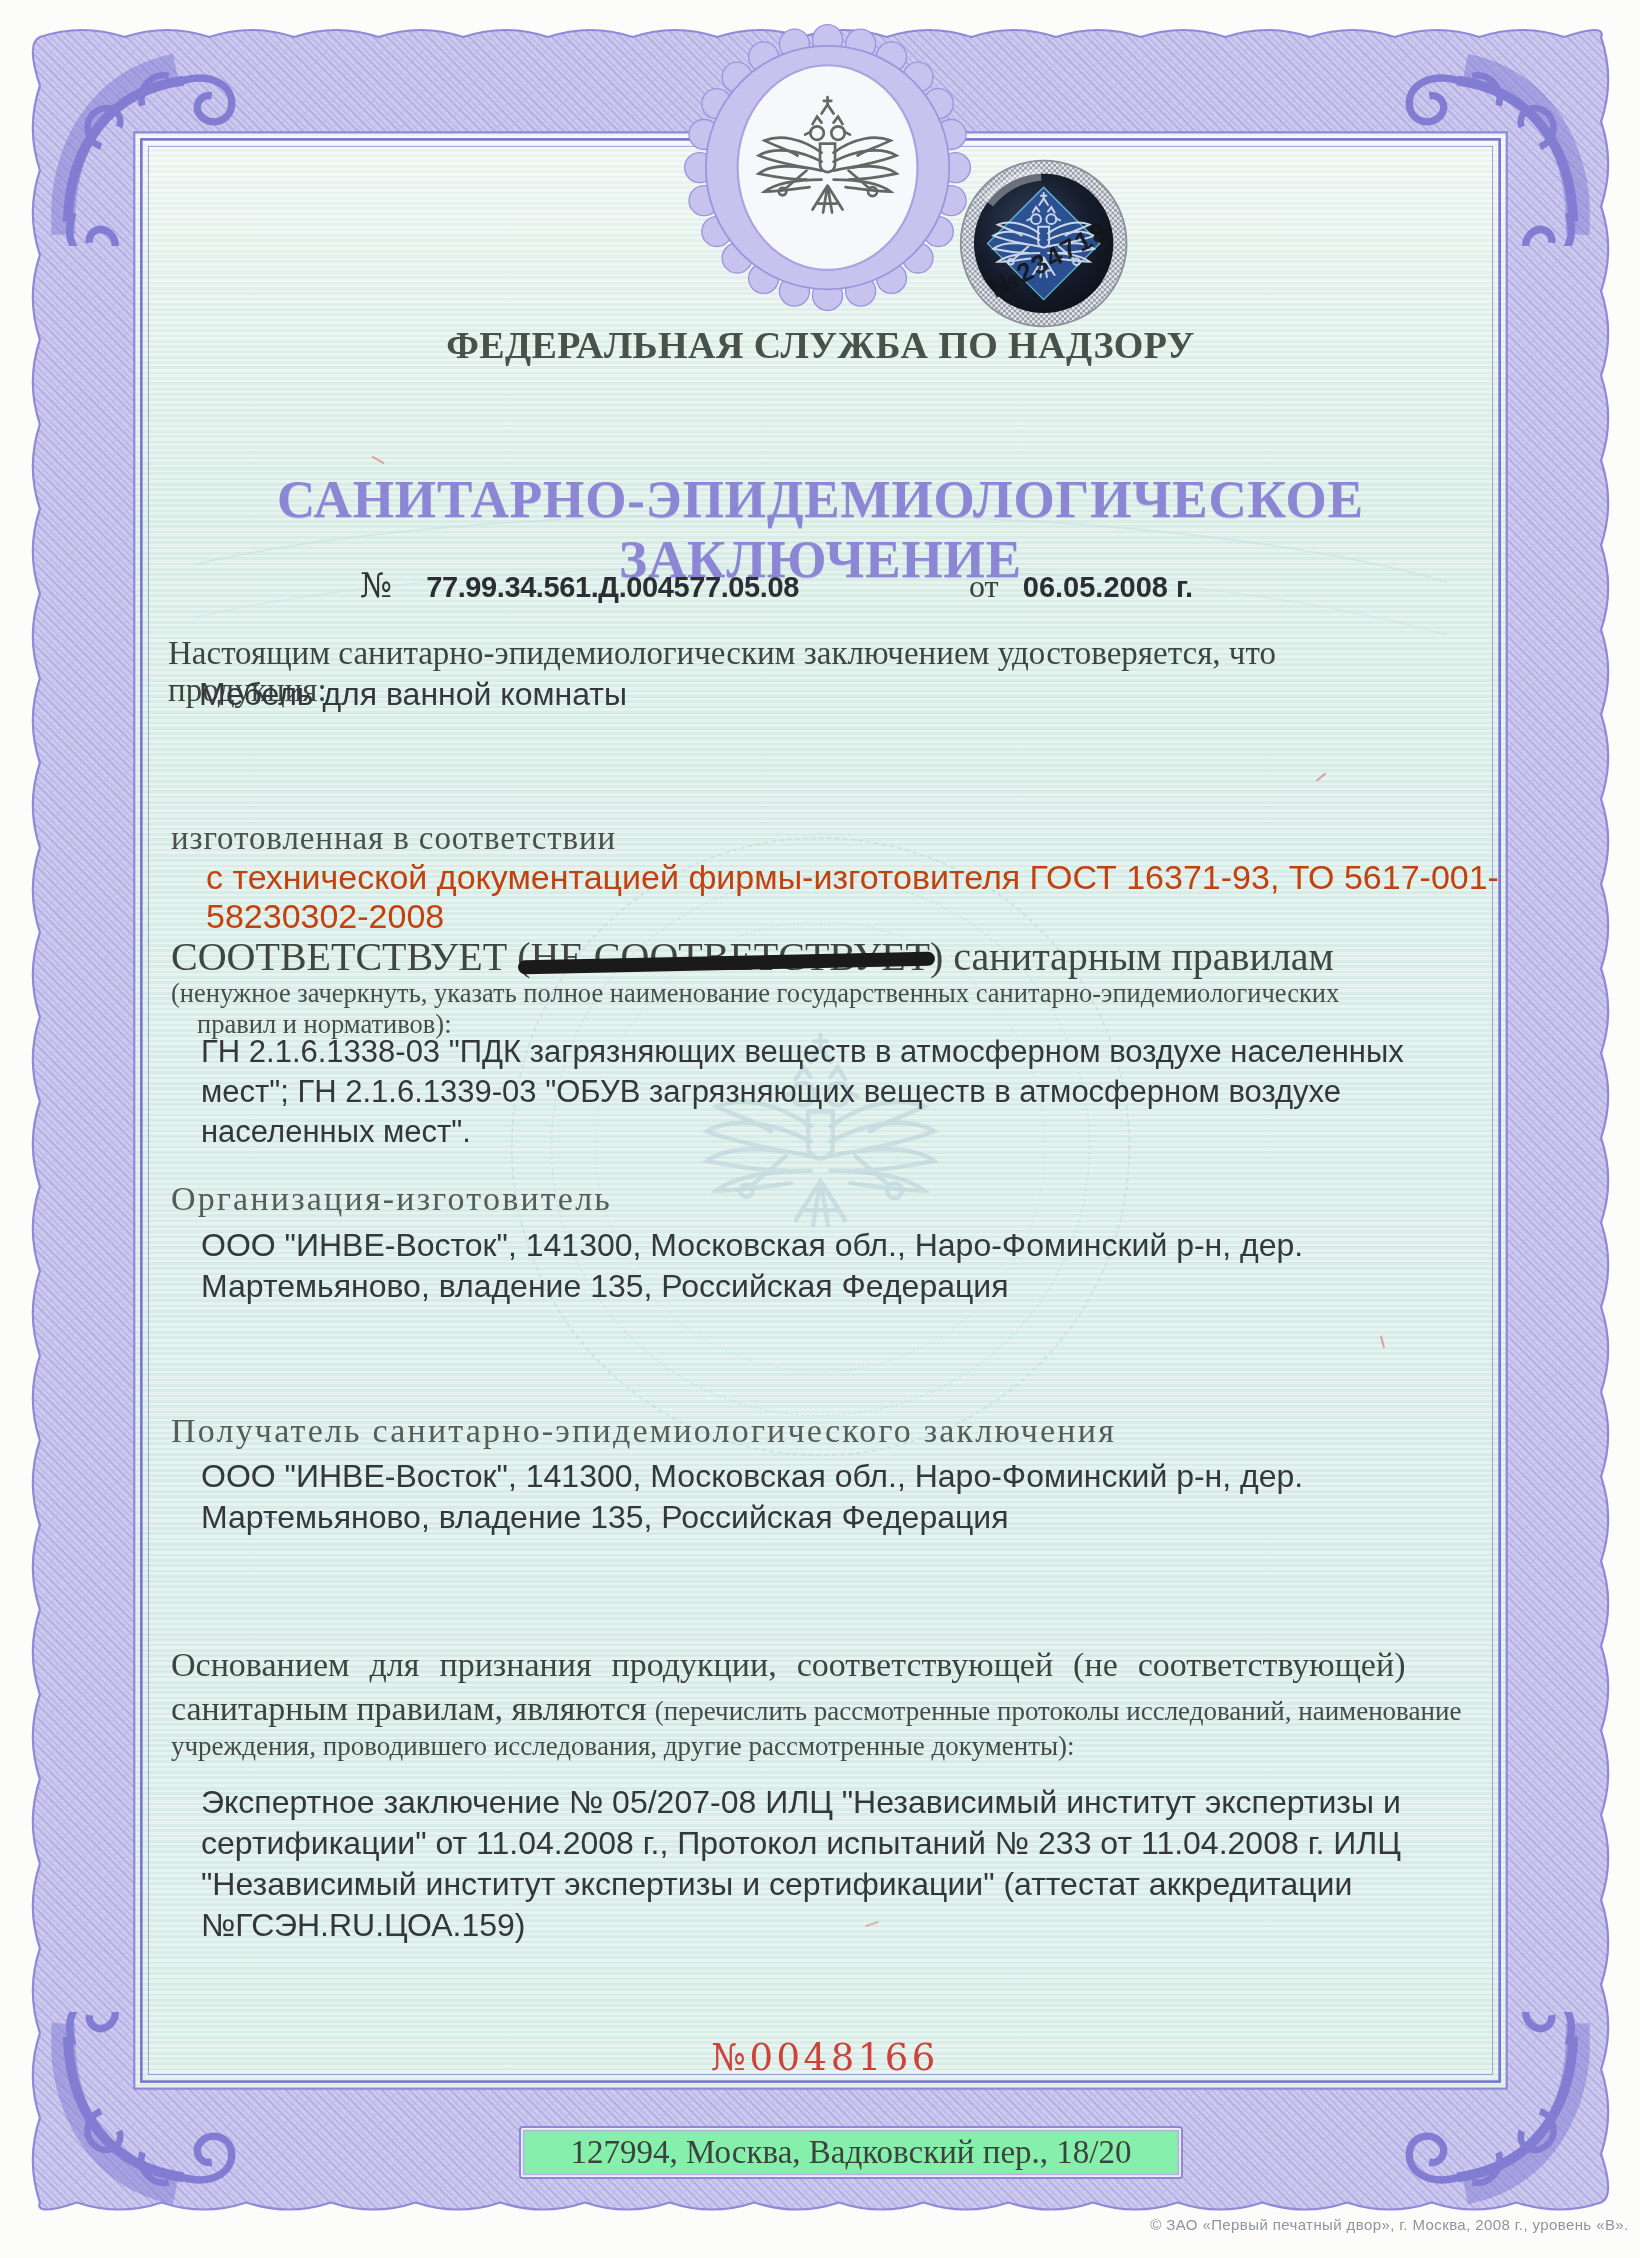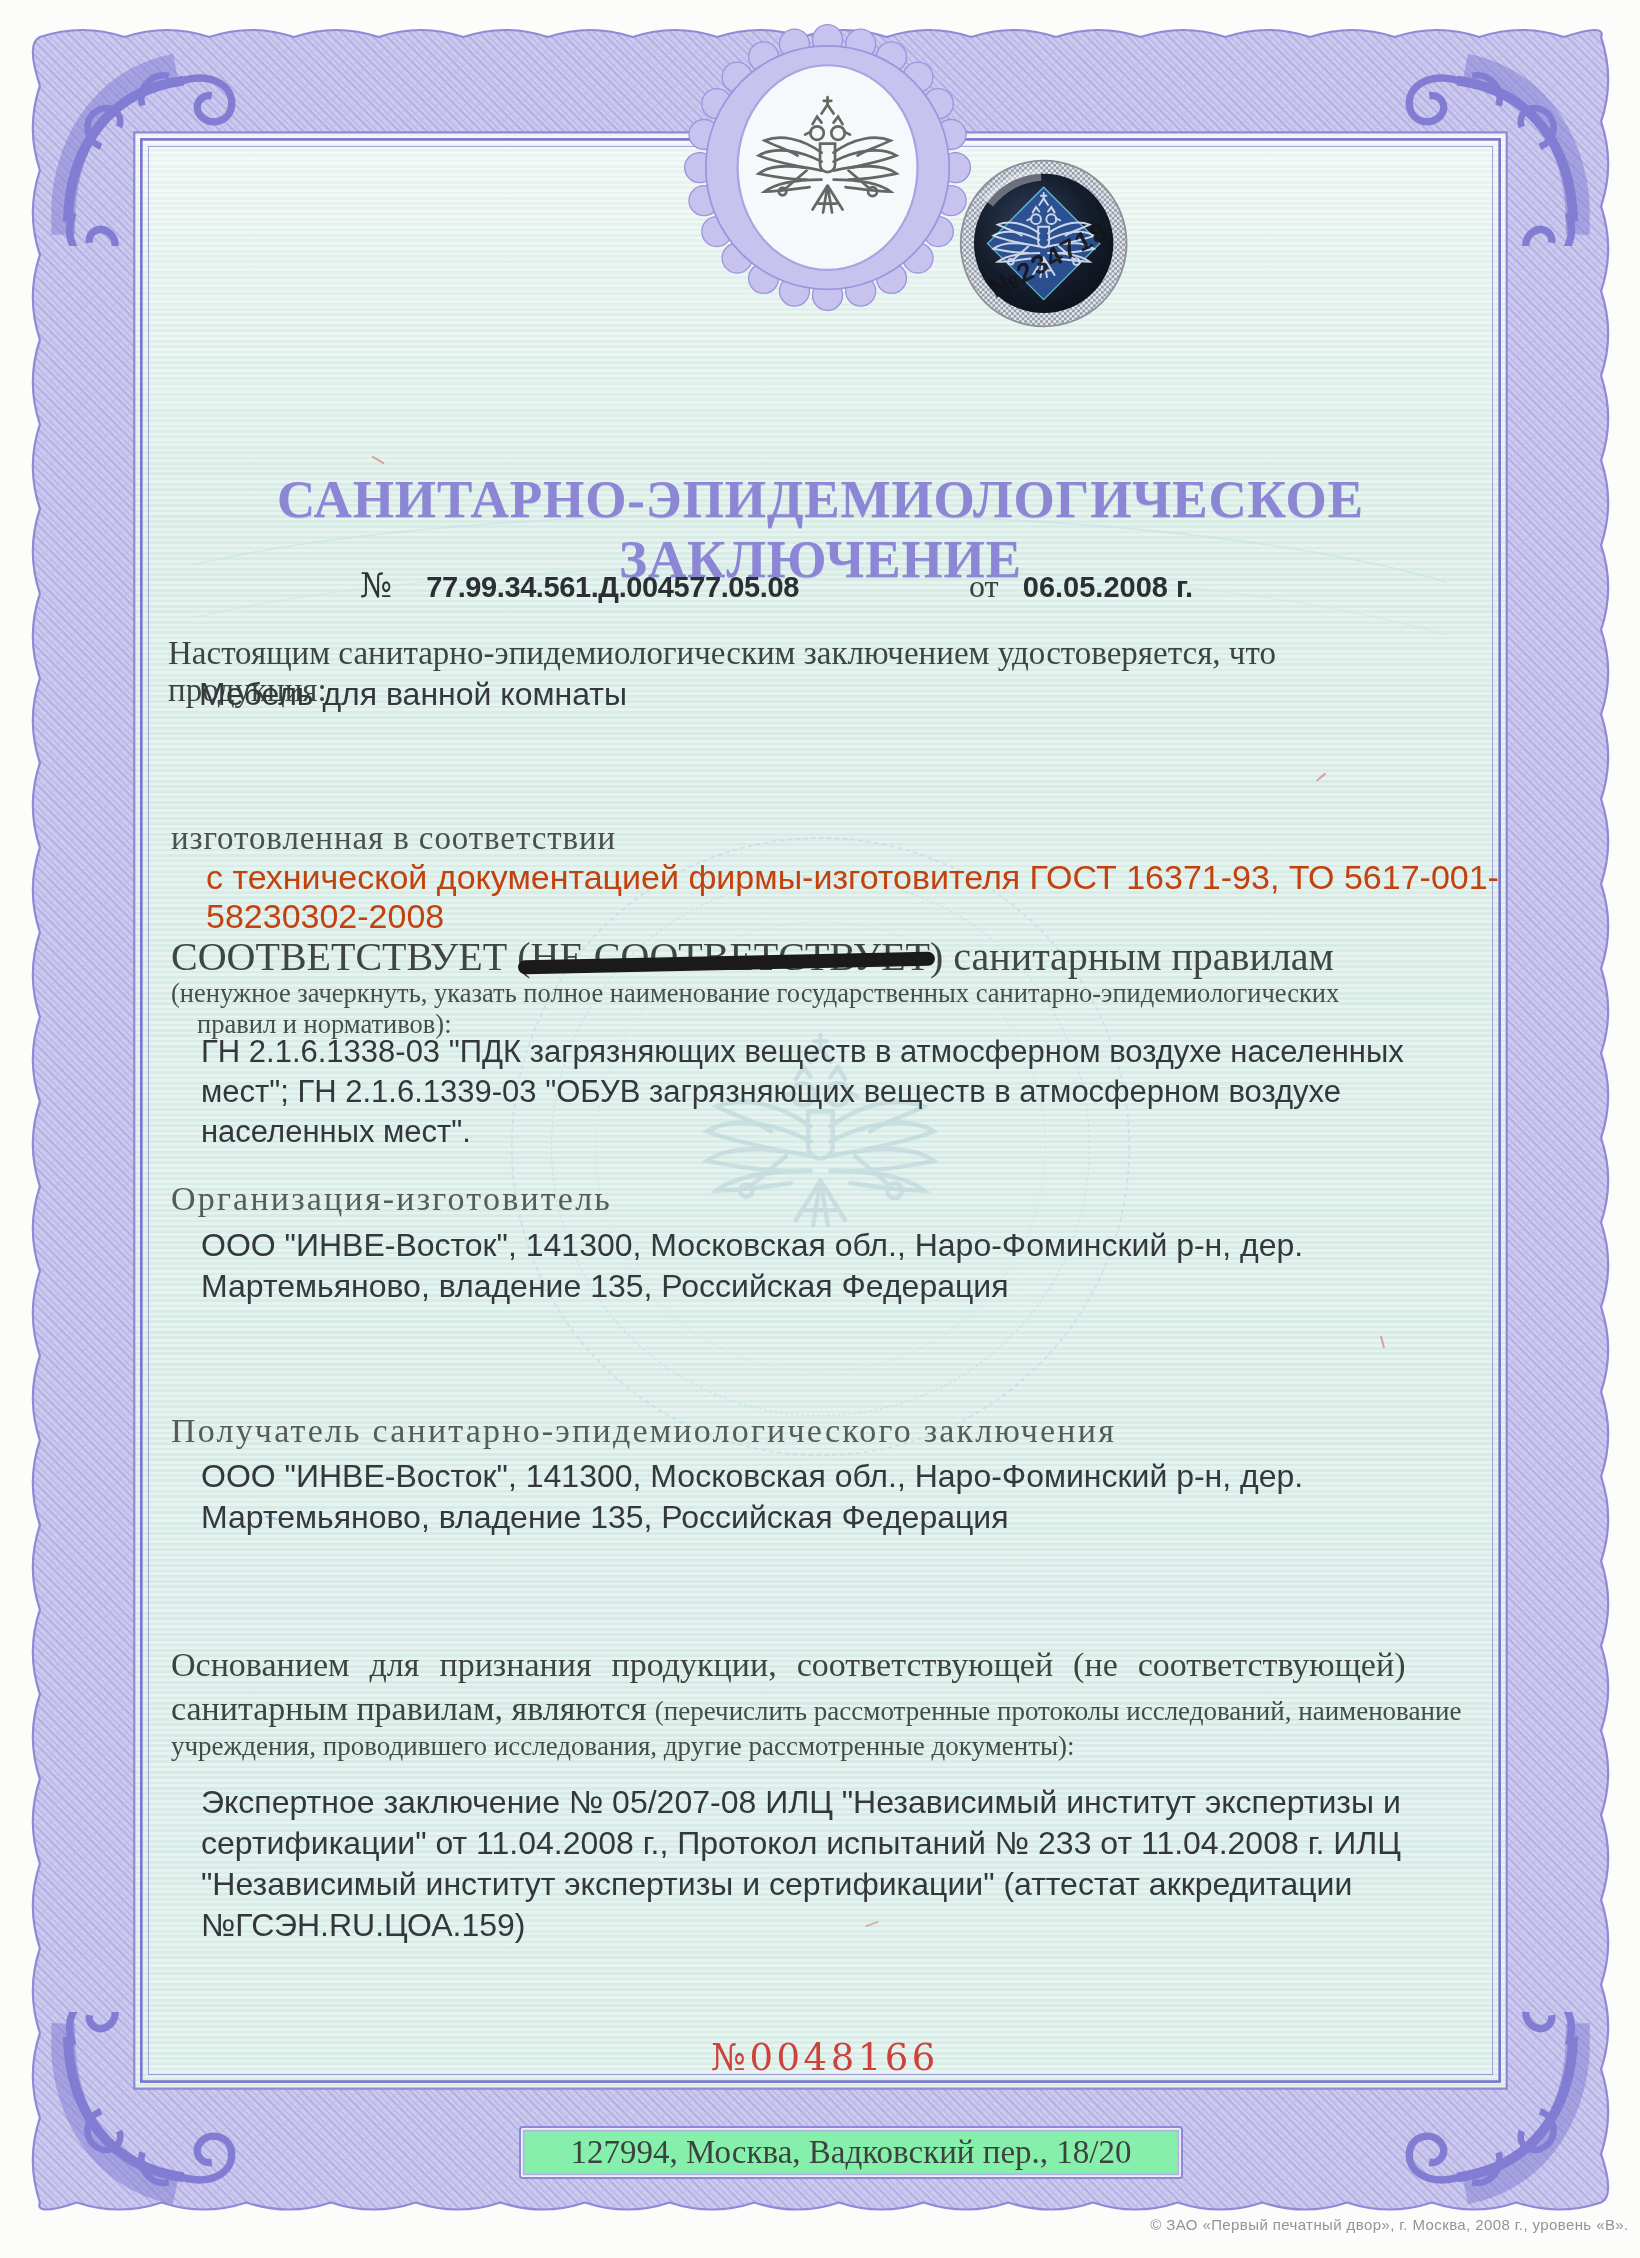--- a/index.html
+++ b/index.html
@@ -191,20 +191,21 @@
 </svg>
 
 <div class="fiber" style="left:371px;top:459px;width:14px;height:1.8px;background:#d0645c;transform:rotate(30deg);"></div>
 <div class="fiber" style="left:1315px;top:776px;width:12.4px;height:1.8px;background:#d0645c;transform:rotate(-40deg);"></div>
 <div class="fiber" style="left:265px;top:1517px;width:13.2px;height:1.8px;background:#6a8fd0;transform:rotate(15deg);"></div>
 <div class="fiber" style="left:865px;top:1923px;width:14px;height:1.8px;background:#c9897a;transform:rotate(-20deg);"></div>
 <div class="fiber" style="left:635px;top:565px;width:12.4px;height:1.8px;background:#7aa8c9;transform:rotate(60deg);"></div>
 <div class="fiber" style="left:1376px;top:1341px;width:13.2px;height:1.8px;background:#d0645c;transform:rotate(75deg);"></div>
 
 <div class="abs agency serif">
+  <div>ФЕДЕРАЛЬНАЯ СЛУЖБА ПО НАДЗОРУ</div>
 </div>
 
 <div class="abs title serif">САНИТАРНО-ЭПИДЕМИОЛОГИЧЕСКОЕ ЗАКЛЮЧЕНИЕ</div>
 
 <div class="abs numline serif">
   <span class="no">№</span>
   <span>&nbsp;&nbsp;</span>
   <span class="num">77.99.34.561.Д.004577.05.08</span>
 </div>
 <div class="abs dateline">

